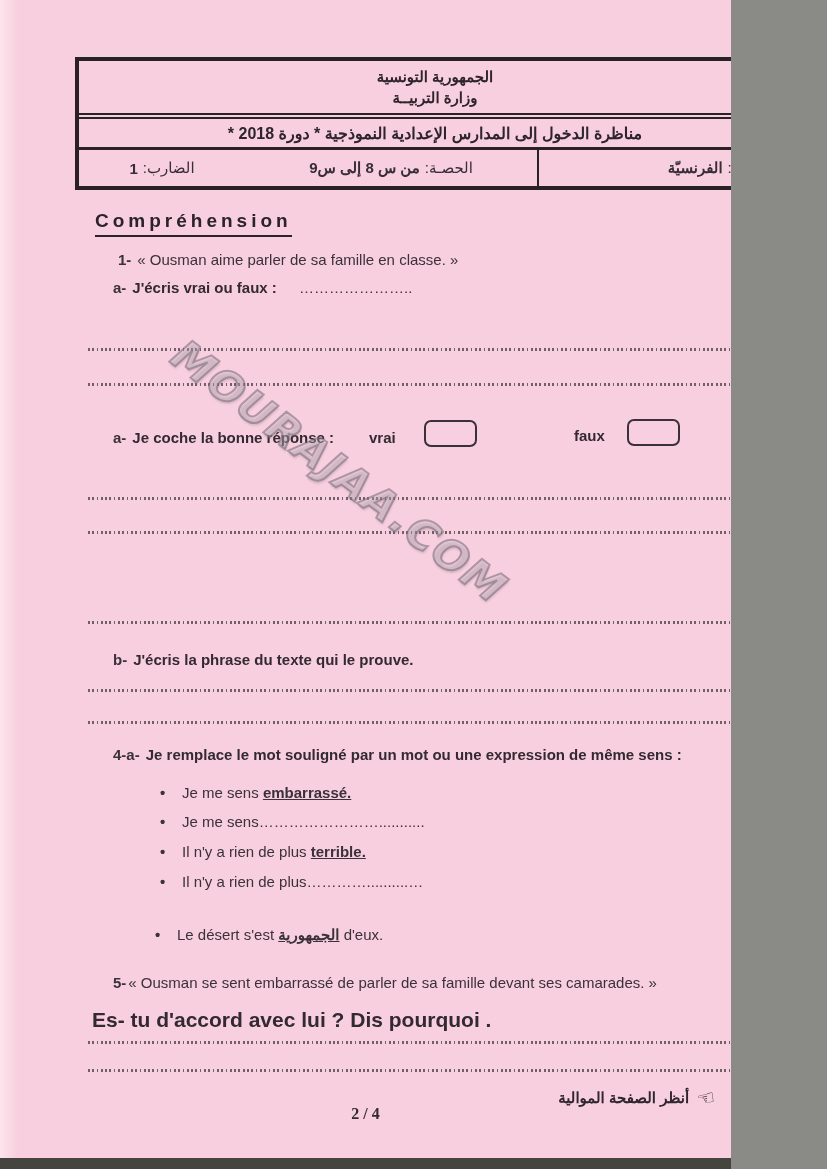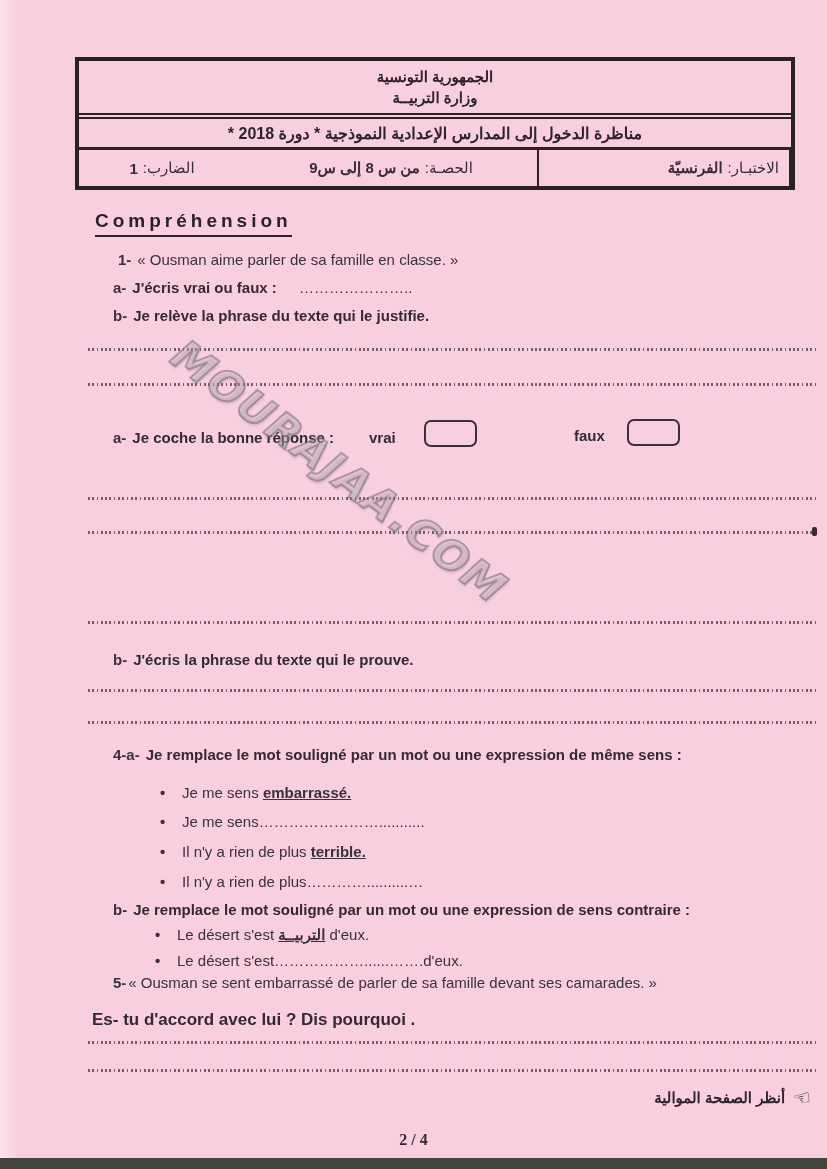--- a/index.html
+++ b/index.html
@@ -1,17 +1,17 @@
 <!DOCTYPE html>
 <html lang="fr"><head>
 <meta charset="utf-8">
 <style>
   html,body{margin:0;padding:0;background:#8a8a86;}
   .page{
-    position:relative;width:827px;height:1169px;overflow:hidden;
+    position:relative;width:731px;height:1169px;overflow:hidden;
     background:#f8cfde;
     font-family:"Liberation Sans", sans-serif;
     color:#372d35;
   }
   .edge-left{position:absolute;left:0;top:0;width:18px;height:100%;
     background:linear-gradient(to right,#fce4ec,rgba(248,207,222,0));}
   .edge-bottom{position:absolute;left:0;bottom:0;width:100%;height:11px;background:#45453f;}
   .speck{position:absolute;width:5px;height:9px;background:#3a272e;border-radius:2px;}
 
   
@@ -59,21 +59,21 @@
     color:rgba(196,186,198,0.30);
     -webkit-text-stroke:2px rgba(118,106,120,0.55);
     text-shadow:2px 2px 2px rgba(118,106,120,0.25);
     pointer-events:none;
   }
 
   .footer-note{position:absolute;right:16px;top:1086px;direction:rtl;
     font-size:15px;font-weight:bold;color:#2f262d;display:flex;align-items:center;gap:8px;}
   .hand{font-size:20px;font-weight:normal;display:inline-block;transform:rotate(-12deg);}
   .pagenum{position:absolute;left:0;right:0;top:1105px;text-align:center;
-    font-family:"Liberation Serif", serif;font-size:16px;font-weight:bold;color:#332a31;margin-top:26px;}
+    font-family:"Liberation Serif", serif;font-size:16px;font-weight:bold;color:#332a31;}
 </style>
 </head>
 <body>
 
 <div class="page">
   <div class="edge-left"></div>
 
   <div class="hbox">
     <div class="hrow1">
       <div class="ar">الجمهورية التونسية</div>
@@ -104,23 +104,20 @@
 
   <div class="watermark">MOURAJAA.COM</div>
 
   <div class="ln" style="top:250px;left:118px">
     <span class="num">1-</span><span>« Ousman aime parler de sa famille en classe. »</span>
   </div>
   <div class="ln" style="top:278px;left:113px">
     <span class="num">a-</span><span class="b">J'écris vrai ou faux :</span>
     <span style="margin-left:18px">…………………..</span>
   </div>
-  <div class="ln" style="top:306px;left:113px">
-    <span class="num">b-</span><span class="b">Je relève la phrase du texte qui le justifie.</span>
-  </div>
   <div class="dline" style="top:348px"></div>
   <div class="dline" style="top:383px"></div>
 
   <div class="ln" style="top:428px;left:113px">
     <span class="num">a-</span><span class="b">Je coche la bonne réponse :</span>
   </div>
   <div class="ln b" style="top:428px;left:369px">vrai</div>
   <div class="checkbox" style="left:424px;top:420px"></div>
   <div class="ln b" style="top:426px;left:574px">faux</div>
   <div class="checkbox" style="left:627px;top:419px"></div>
@@ -143,34 +140,28 @@
   <div class="ln" style="top:812px;left:160px">
     <span class="bullet">•</span><span>Je me sens</span><span class="u"></span><span>……………………...........</span>
   </div>
   <div class="ln" style="top:842px;left:160px">
     <span class="bullet">•</span><span>Il n'y a rien de plus </span><span class="u">terrible.</span><span></span>
   </div>
   <div class="ln" style="top:872px;left:160px">
     <span class="bullet">•</span><span>Il n'y a rien de plus</span><span class="u"></span><span>…………..........…</span>
   </div>
 
-  <div class="ln" style="top:900px;left:113px">
-    <span class="num">b-</span><span class="b">Je remplace le mot souligné par un mot ou une expression de sens contraire :</span>
-  </div>
   <div class="ln" style="top:925px;left:155px">
-    <span class="bullet">•</span><span>Le désert s'est </span><span class="u">التربيــة</span><span> d'eux.</span>
-  </div>
-  <div class="ln" style="top:951px;left:155px">
-    <span class="bullet">•</span><span>Le désert s'est</span><span class="u"></span><span>………………......…….d'eux.</span>
+    <span class="bullet">•</span><span>Le désert s'est </span><span class="u">الجمهورية</span><span> d'eux.</span>
   </div>
 
   <div class="ln" style="top:973px;left:113px">
     <span class="num" style="margin-right:2px">5-</span><span>« Ousman se sent embarrassé de parler de sa famille devant ses camarades. »</span>
   </div>
-  <div class="ln b" style="top:1010px;left:92px;font-size:17px">Es- tu d'accord avec lui ? Dis pourquoi .</div>
+  <div class="ln b" style="top:1010px;left:92px;font-size:21px">Es- tu d'accord avec lui ? Dis pourquoi .</div>
   <div class="dline" style="top:1041px"></div>
   <div class="dline" style="top:1069px"></div>
 
   <div class="footer-note">
     <span class="hand">☜</span>
     <span>أنظر الصفحة الموالية</span>
   </div>
   <div class="pagenum">2 / 4</div>
 
   <div class="speck" style="left:812px;top:527px"></div>

